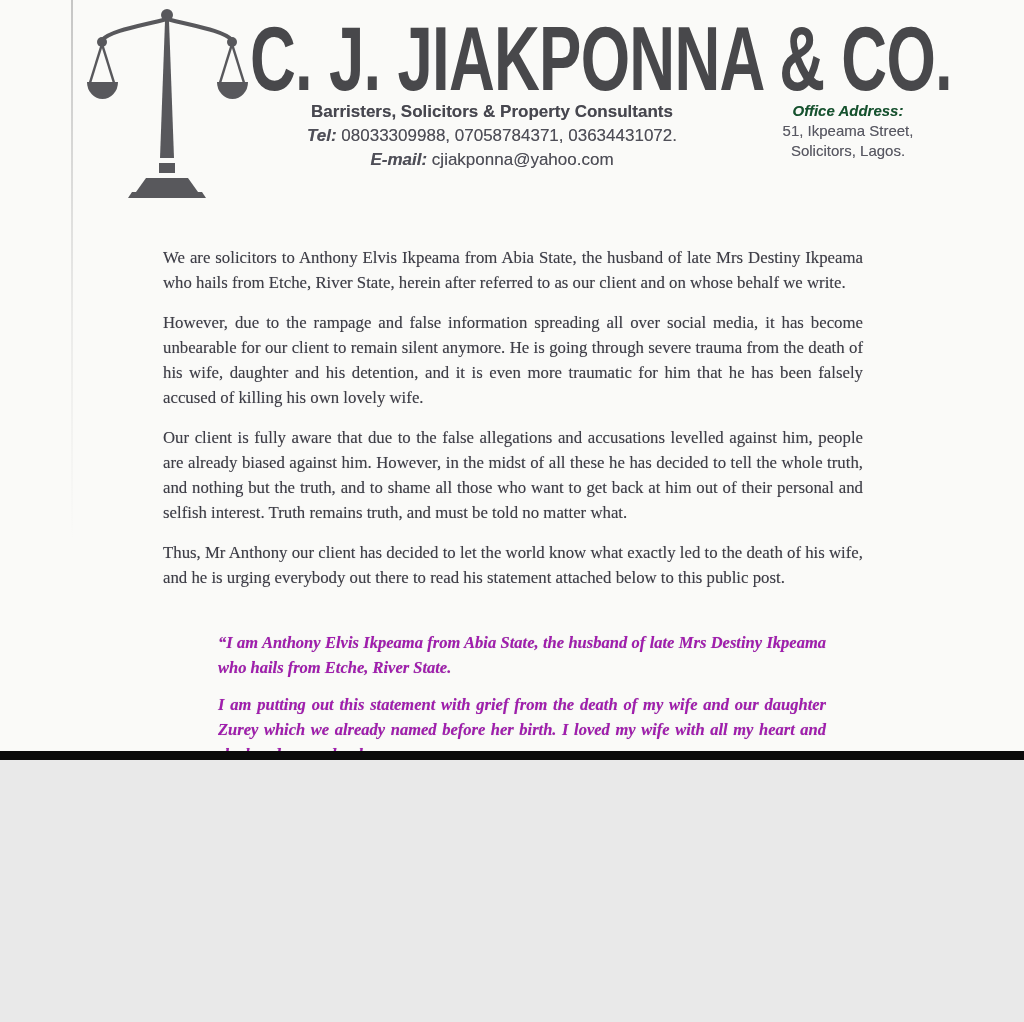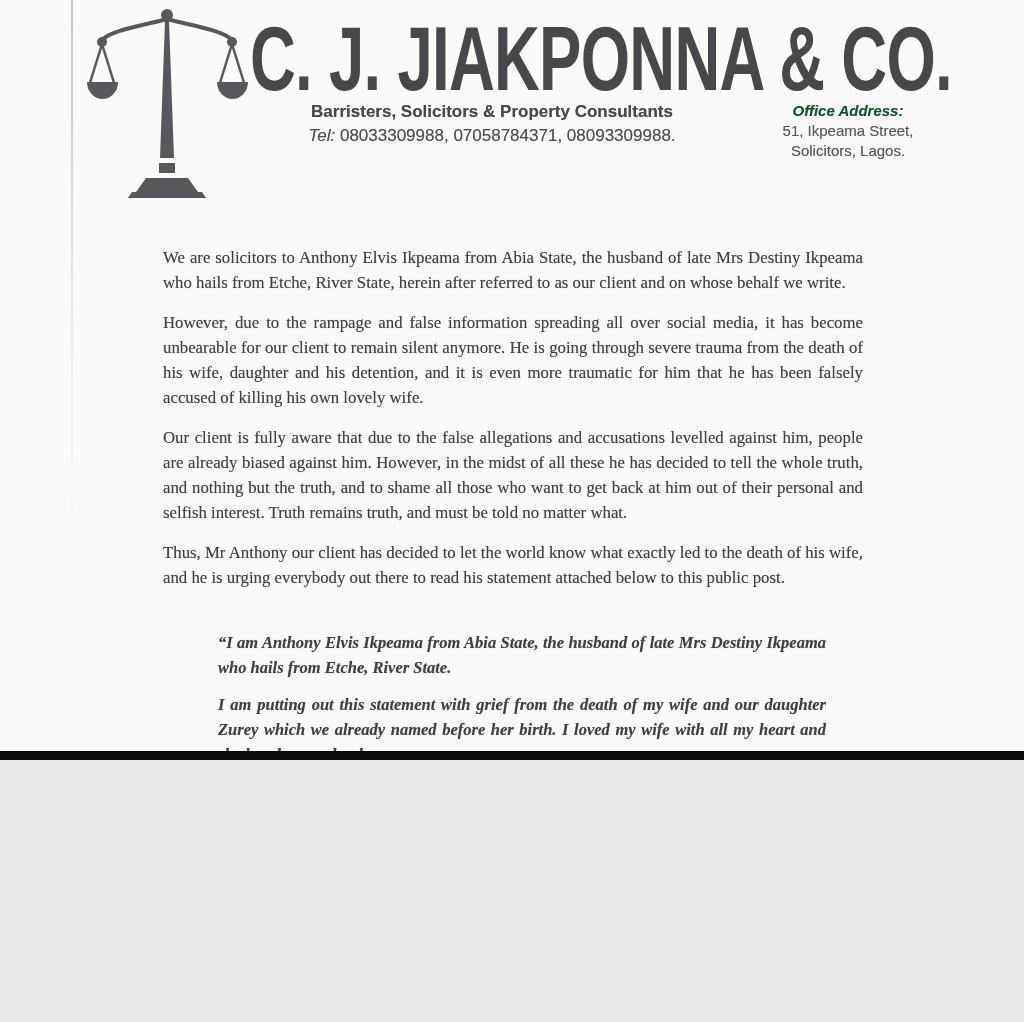--- a/index.html
+++ b/index.html
@@ -27,21 +27,21 @@
   }
   .contact-block{
     position:absolute;left:253px;top:100px;width:478px;
     text-align:center;
     font-family:"Liberation Sans", sans-serif;
     color:#4e4e57;
     font-size:17px;line-height:24px;
     text-shadow:0 0 .6px rgba(80,80,90,.55);
   }
   .contact-block .tagline{font-weight:bold;color:#47474f;}
-  .bi{font-weight:normal;font-style:italic;}
+  .bi{font-weight:bold;font-style:italic;}
   .office-block{
     position:absolute;left:763px;top:101px;width:170px;
     text-align:center;
     font-family:"Liberation Sans", sans-serif;
     color:#585862;
     font-size:15px;line-height:20px;
     text-shadow:0 0 .6px rgba(90,90,100,.5);
   }
   .office-block .addr-label{font-weight:bold;font-style:italic;color:#14532d;}
   
@@ -53,21 +53,21 @@
     text-shadow:0 0 .7px rgba(70,70,80,.45);
   }
   .letter-body p{margin:0 0 15px 0;}
   .letter-body p.last{margin-bottom:0;}
   .statement{
     margin-top:40px;
     margin-left:55px;
     width:608px;
     font-weight:bold;font-style:italic;
     font-size:16.5px;line-height:25px;
-    color:#404040;
+    color:#a21caf;
   }
   .statement p{margin:0 0 12px 0;}
   
   .bottom-bar{position:absolute;left:0;bottom:0;width:1024px;height:9px;background:#0b0b0b;}
 </style>
 </head>
 <body>
 
 <div class="page">
 
@@ -98,21 +98,22 @@
       <path d="M46 186 L116 186 L120 192 L42 192 Z" stroke="none"></path>
     </g>
   </svg>
 
   <svg class="firm-title">
     <text x="2" y="80" font-size="90" textLength="702" lengthAdjust="spacingAndGlyphs">C. J. JIAKPONNA &amp; CO.</text>
   </svg>
 
   <div class="contact-block">
     <div class="tagline">Barristers, Solicitors &amp; Property Consultants</div>
-    <div><span class="bi">Tel:</span><span> 08033309988, 07058784371, 08093309988.</span></div>
+    <div><span class="bi">Tel:</span><span> 08033309988, 07058784371, 03634431072.</span></div>
+    <div><span class="bi">E-mail:</span><span> cjiakponna@yahoo.com</span></div>
   </div>
 
   <div class="office-block">
     <div class="addr-label">Office Address:</div>
     <div>51, Ikpeama Street,</div>
     <div>Solicitors, Lagos.</div>
   </div>
 
   <div class="letter-body">
     <p>We are solicitors to Anthony Elvis Ikpeama from Abia State, the husband of late Mrs Destiny Ikpeama who hails from Etche, River State, herein after referred to as our client and on whose behalf we write.</p>

